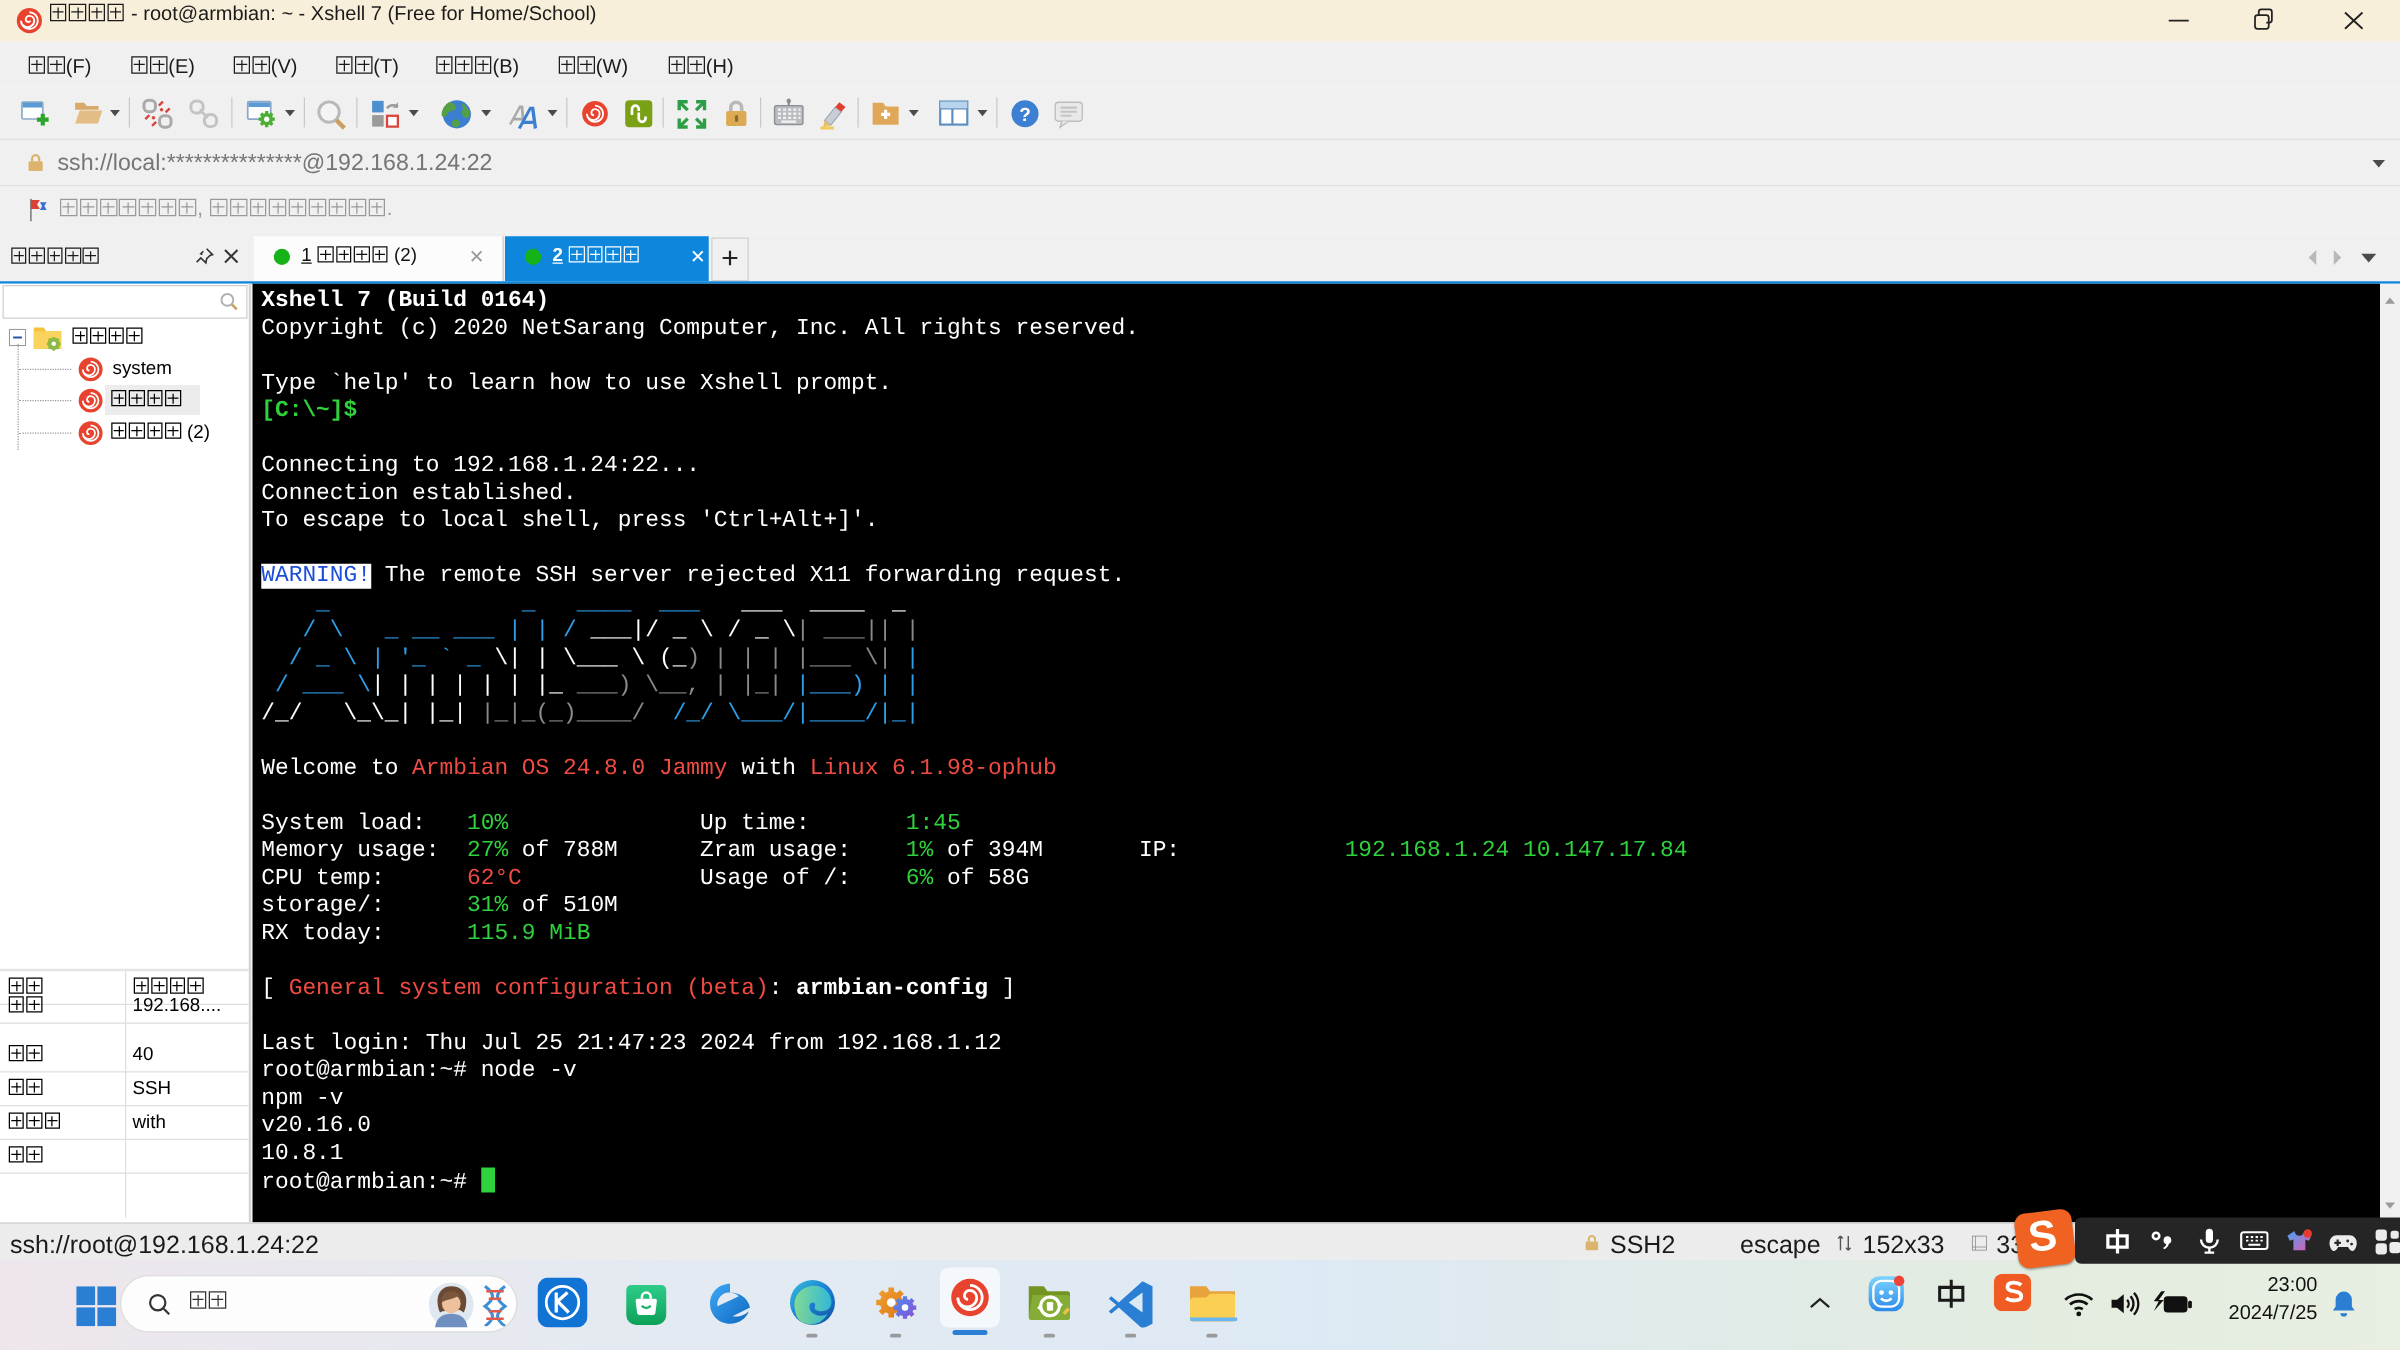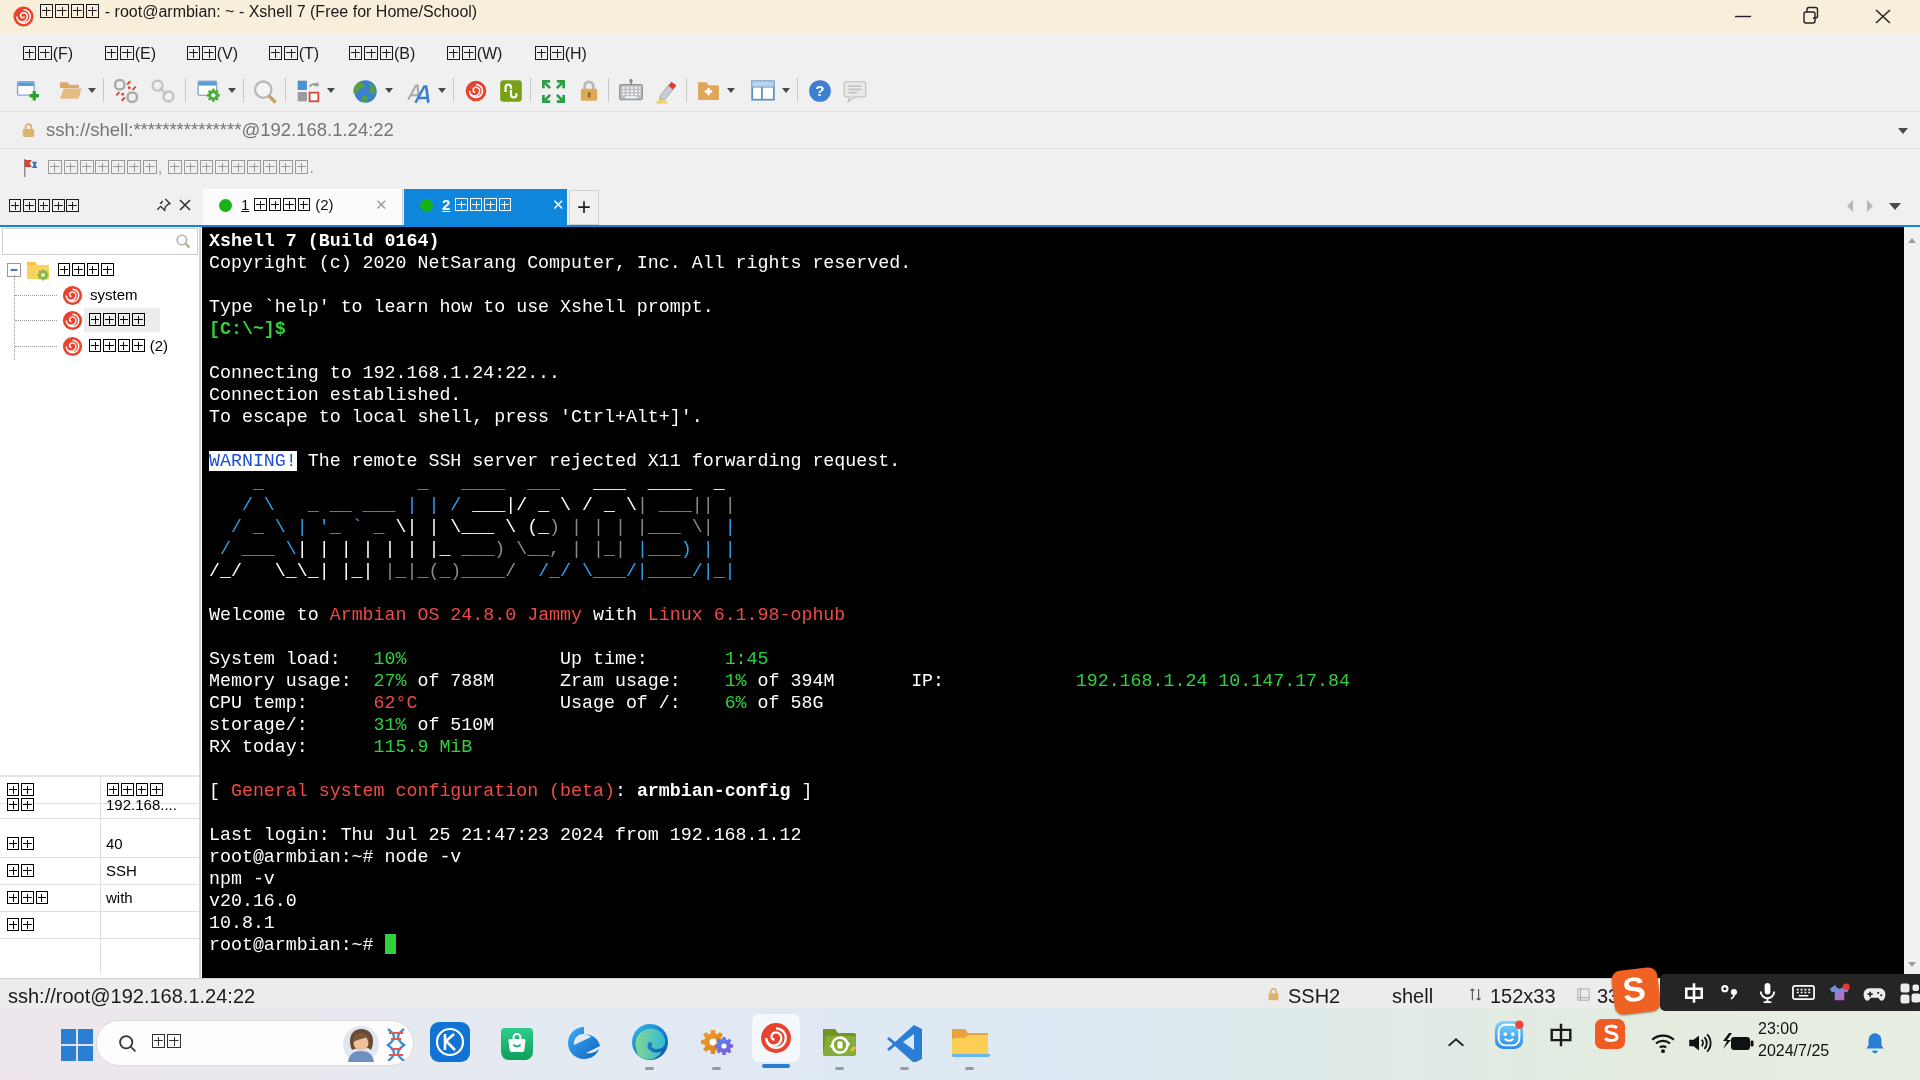--- a/index.html
+++ b/index.html
@@ -63,21 +63,21 @@
 
 #task{position:absolute;left:0;top:1008px;width:1920px;height:72px;background:linear-gradient(90deg,#eee6ec 0%,#e3eaf2 30%,#dde9f4 55%,#e3ecdf 85%,#e8efe2 100%)}
 .tic{position:absolute;top:14px}
 .tdot{position:absolute;top:59px;width:9px;height:3px;border-radius:2px;background:#9a9a9a}
 #pill{position:absolute;left:96px;top:12px;width:318px;height:46px;background:rgba(255,255,255,.9);border:1px solid #dcdcdc;border-radius:23px}
 
 #ime{position:absolute;left:1660px;top:974px;width:264px;height:37px;background:#252526;border-radius:5px 0 0 5px}
 #sogou{position:absolute;left:1613px;top:969px;width:46px;height:44px;background:#f06222;border-radius:9px;transform:rotate(-7deg);box-shadow:0 1px 2px rgba(0,0,0,.4)}
 #sogou:after{content:"S";position:absolute;left:10px;top:1px;font-size:34px;font-weight:700;color:#fff;font-family:"Liberation Sans",sans-serif}
 .imei{position:absolute;top:7px}
-#clock{position:absolute;left:1758px;top:10px;width:96px;text-align:left;font-size:16px;color:#111;line-height:22px}
+#clock{position:absolute;left:1758px;top:10px;width:96px;text-align:right;font-size:16px;color:#111;line-height:22px}
 </style></head><body>
 
 <div id="title">
  <svg id="tlogo" width="23" height="23" viewBox="0 0 24 24">
       <circle cx="12" cy="12" r="10.5" fill="#e8432f"></circle>
       <path d="M12 5a7 7 0 1 1-7 7 5.5 5.5 0 0 0 5.5 5.5A5.5 5.5 0 0 0 16 12a4 4 0 0 0-4-4 3 3 0 0 0-3 3 2.2 2.2 0 0 0 2.2 2.2A1.6 1.6 0 0 0 12.8 12" fill="none" stroke="#fff" stroke-width="1.6"></path>
     </svg>
  <span class="txt"><i class="c"></i><i class="c"></i><i class="c"></i><i class="c"></i> - root@armbian: ~ - Xshell 7 (Free for Home/School)</span>
  <svg class="wbtn" style="left:1720px" width="46" height="33">
       <line x1="15" y1="16.5" x2="31" y2="16.5" stroke="#222" stroke-width="1.4"></line>
@@ -229,21 +229,21 @@
       <path d="M7 17.5l-1.5 4.5 6.5-4.5" fill="#e9e9e9" stroke="#bdbdbd"></path>
       <path d="M6 7.5h12M6 10.5h12M6 13.5h8" stroke="#c4c4c4" stroke-width="1.6"></path>
     </svg>
 </div>
 
 <div id="addr">
  <svg style="position:absolute;left:20px;top:10px" width="17" height="17" viewBox="0 0 24 24">
       <rect x="4" y="10" width="16" height="11" rx="1.5" fill="#dcb36c"></rect>
       <path d="M8 10V7a4 4 0 0 1 8 0v3" fill="none" stroke="#dcb36c" stroke-width="2.6"></path>
     </svg>
- <span class="txt">ssh://shell:***************@192.168.1.24:22</span>
+ <span class="txt">ssh://local:***************@192.168.1.24:22</span>
  <div class="dd" style="position:absolute;left:1898px;top:16px;width:0;height:0;border:5px solid transparent;border-top:6px solid #4a4a4a"></div>
 </div>
 
 <div id="info">
  <svg style="position:absolute;left:22px;top:9px" width="18" height="20" viewBox="0 0 20 22">
       <path d="M3 1v20" stroke="#8a8a8a" stroke-width="1.6"></path>
       <path d="M3 2h8l-2.5 4L11 10H3z" fill="#d84338"></path>
       <path d="M11 4h6l-2 3.5 2 3.5h-6l2-3.5z" fill="#3d6fd1"></path>
     </svg>
  <span class="txt"><i class="c"></i><i class="c"></i><i class="c"></i><i class="c"></i><i class="c"></i><i class="c"></i><i class="c"></i>, <i class="c"></i><i class="c"></i><i class="c"></i><i class="c"></i><i class="c"></i><i class="c"></i><i class="c"></i><i class="c"></i><i class="c"></i>.</span>
@@ -362,21 +362,21 @@
     <div style="position:absolute;left:4px;top:735px;width:0;height:0;border:4px solid transparent;border-top:5px solid #9a9a9a"></div>
   </div>
 
 <div id="status">
  <span style="left:8px">ssh://root@192.168.1.24:22</span>
  <svg style="position:absolute;left:1266px;top:8px" width="15" height="15" viewBox="0 0 24 24">
       <rect x="4" y="10" width="16" height="11" rx="1.5" fill="#dcb36c"></rect>
       <path d="M8 10V7a4 4 0 0 1 8 0v3" fill="none" stroke="#dcb36c" stroke-width="2.6"></path>
     </svg>
  <span style="left:1288px">SSH2</span>
- <span style="left:1392px">shell</span>
+ <span style="left:1392px">escape</span>
  <svg style="position:absolute;left:1468px;top:8px" width="15" height="15" viewBox="0 0 24 24">
       <path d="M7 3v18M7 3L4 6M7 3l3 3M17 21V3M17 21l-3-3M17 21l3-3" stroke="#555" stroke-width="1.8" fill="none"></path>
     </svg>
  <span style="left:1490px">152x33</span>
  <svg style="position:absolute;left:1576px;top:8px" width="15" height="15" viewBox="0 0 24 24">
       <rect x="3" y="3" width="18" height="18" fill="none" stroke="#888"></rect>
       <path d="M7 3v18M3 17h18" stroke="#888"></path>
     </svg>
  <span style="left:1597px">33,1</span>
 </div>

